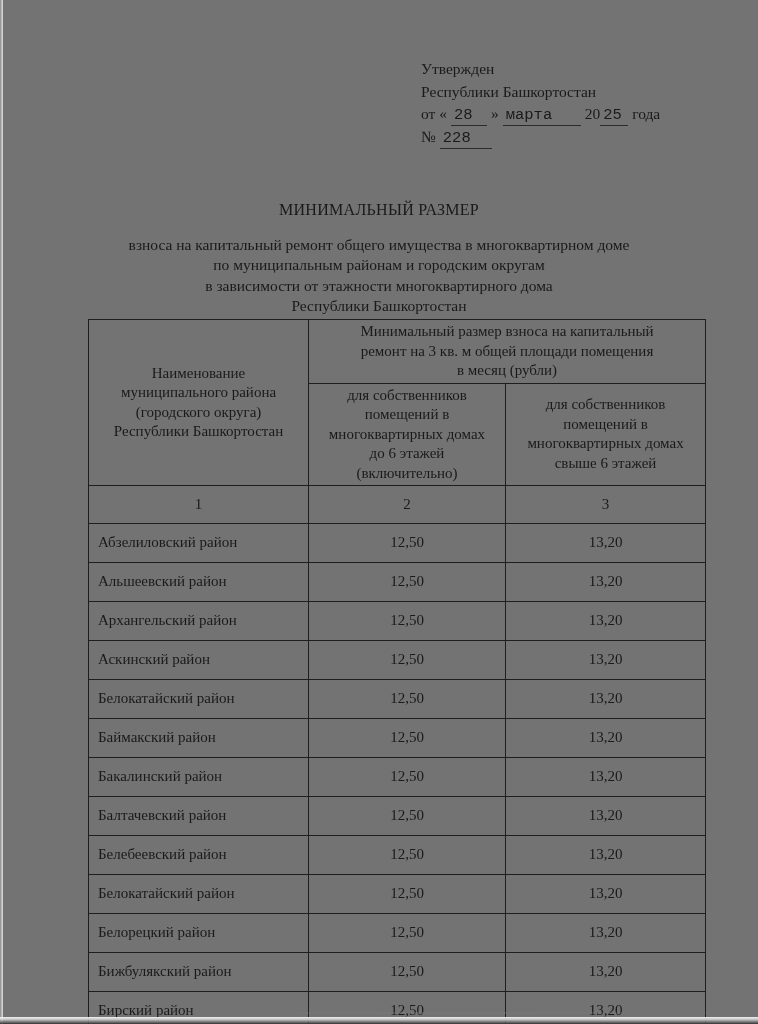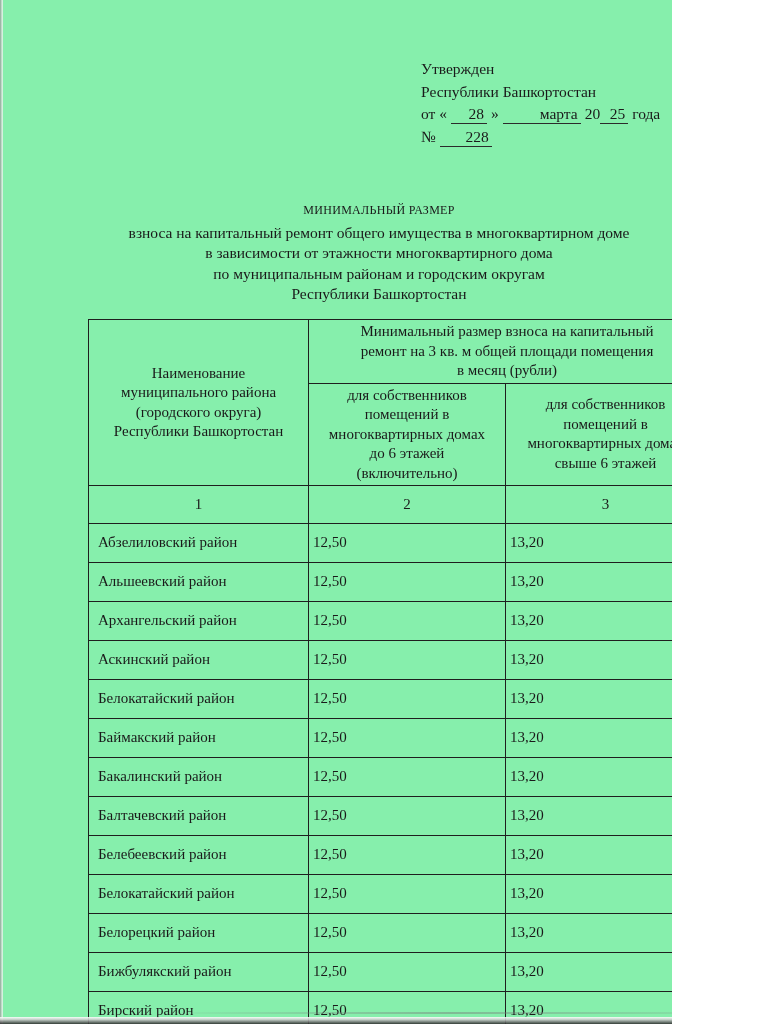--- a/index.html
+++ b/index.html
@@ -7,23 +7,23 @@
     margin: 0;
     padding: 0;
     background: #ffffff;
   }
   body {
     font-family: "Liberation Serif", "DejaVu Serif", serif;
     color: #1a1a1a;
   }
   .page {
     position: relative;
-    width: 672px;
+    width: 758px;
     height: 1024px;
-    background: #86efac;
+    background: #737373;
     overflow: hidden;
   }
   
   .scan-edge-left {
     position: absolute;
     left: 0; top: 0;
     width: 3px; height: 1024px;
     background: linear-gradient(to right, #8e8e8e, #d8d8d8 55%, #ffffff);
     opacity: .75;
   }
@@ -48,44 +48,45 @@
     top: 58px;
     width: 320px;
     font-size: 15.5px;
     line-height: 22.5px;
     text-align: left;
   }
   .approval .ln { white-space: nowrap; }
   .fill {
     display: inline-block;
     border-bottom: 1.2px solid #2b2b2b;
-    text-align: right;
+    text-align: left;
     padding: 0 3px;
     line-height: 19px;
+    font-family: Liberation Mono, monospace;
   }
   .fill.day   { min-width: 30px; }
   .fill.month { min-width: 72px; }
   .fill.yr    { min-width: 22px; }
   .fill.num   { min-width: 46px; }
   .nbsp-sm { display:inline-block; width:4px; }
 
   
   .title-block {
     position: absolute;
     left: 40px;
     top: 200px;
     width: 678px;
     text-align: center;
     font-size: 15.5px;
     line-height: 20.5px;
   }
   .title-main {
-    font-size: 12px;
+    font-size: 16px;
     letter-spacing: .3px;
-    margin-bottom: 2px;
+    margin-bottom: 14px;
   }
   .title-sub { display: block; }
 
   
   .tbl-wrap {
     position: absolute;
     left: 88px;
     top: 319px;
     width: 617px;
   }
@@ -105,21 +106,21 @@
   col.c2 { width: 197px; }
   col.c3 { width: 200px; }
   td.hd-span   { text-align: center; padding: 7px 10px 8px; }
   td.hd-name   { text-align: center; padding: 6px 8px; }
   td.hd-sub    { text-align: center; padding: 7px 8px 9px; }
 
   tr.numrow td { text-align: center; height: 31px; padding: 3px 4px; }
 
   tr.datarow td            { height: 34px; margin-left: 36px; }
   tr.datarow td.region     { text-align: left; padding-left: 9px; }
-  tr.datarow td.val        { text-align: left; }
+  tr.datarow td.val        { text-align: center; }
 </style>
 </head>
 <body>
 
 <div class="page">
 
   <div class="scan-edge-left"></div>
 
   <div class="approval">
     <div class="ln">Утвержден</div>
@@ -128,22 +129,22 @@
       <span>от «</span><span class="nbsp-sm"></span><span class="fill day">28</span><span class="nbsp-sm"></span><span>»</span><span class="nbsp-sm"></span><span class="fill month">марта</span><span class="nbsp-sm"></span><span>20</span><span class="fill yr">25</span><span class="nbsp-sm"></span><span>года</span>
     </div>
     <div class="ln">
       <span>№</span><span class="nbsp-sm"></span><span class="fill num">228</span>
     </div>
   </div>
 
   <div class="title-block">
     <div class="title-main">МИНИМАЛЬНЫЙ РАЗМЕР</div>
     <span class="title-sub">взноса на капитальный ремонт общего имущества в многоквартирном доме</span>
+    <span class="title-sub">по муниципальным районам и городским округам</span>
     <span class="title-sub">в зависимости от этажности многоквартирного дома</span>
-    <span class="title-sub">по муниципальным районам и городским округам</span>
     <span class="title-sub">Республики Башкортостан</span>
   </div>
 
   <div class="tbl-wrap">
     <table class="doc">
       <colgroup>
         <col class="c1">
           <col class="c2">
           <col class="c3">
       </colgroup>

